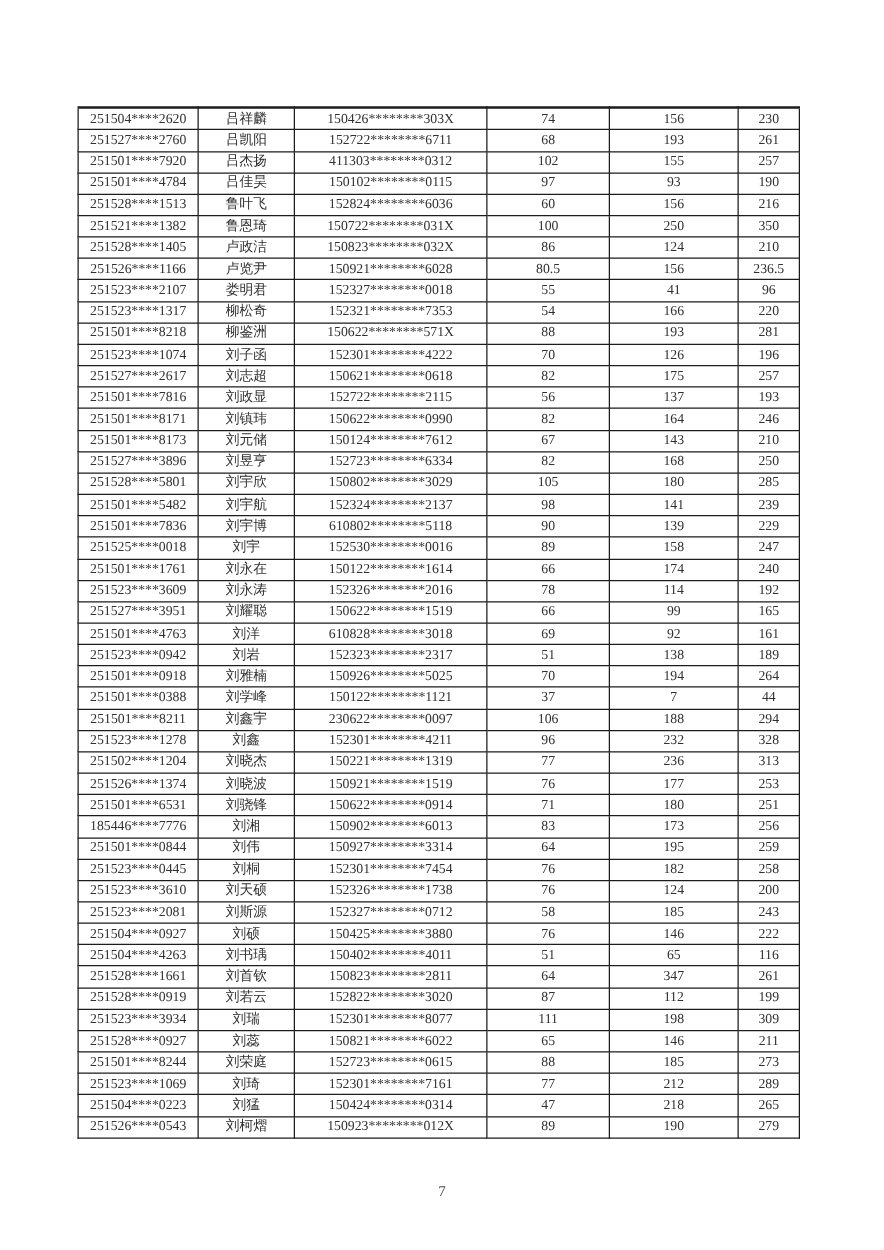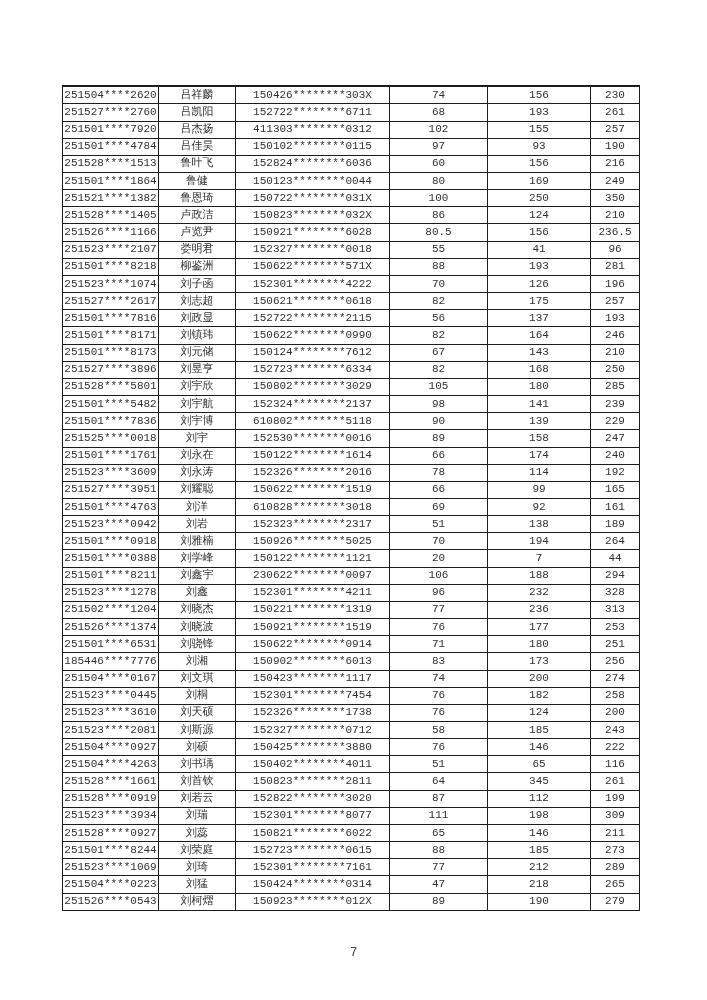--- a/index.html
+++ b/index.html
@@ -6,21 +6,21 @@
     margin: 0;
     padding: 0;
     background: #ffffff;
   }
   .page {
     position: relative;
     width: 707px;
     height: 1000px;
     background: #ffffff;
     overflow: hidden;
-    font-family: Liberation Mono, monospace;
+    font-family: Liberation Serif, serif;
     color: #303030;
   }
   table.results {
     position: absolute;
     left: 62px;
     top: 85px;
     width: 577px;
     height: 826px;
     border-collapse: collapse;
     table-layout: fixed;
@@ -103,28 +103,20 @@
         </tr>
         <tr>
           <td>251528****1513</td>
           <td>鲁叶飞</td>
           <td>152824********6036</td>
           <td>60</td>
           <td>156</td>
           <td>216</td>
         </tr>
         <tr>
-          <td>251501****1864</td>
-          <td>鲁健</td>
-          <td>150123********0044</td>
-          <td>80</td>
-          <td>169</td>
-          <td>249</td>
-        </tr>
-        <tr>
           <td>251521****1382</td>
           <td>鲁恩琦</td>
           <td>150722********031X</td>
           <td>100</td>
           <td>250</td>
           <td>350</td>
         </tr>
         <tr>
           <td>251528****1405</td>
           <td>卢政洁</td>
@@ -143,20 +135,28 @@
         </tr>
         <tr>
           <td>251523****2107</td>
           <td>娄明君</td>
           <td>152327********0018</td>
           <td>55</td>
           <td>41</td>
           <td>96</td>
         </tr>
         <tr>
+          <td>251523****1317</td>
+          <td>柳松奇</td>
+          <td>152321********7353</td>
+          <td>54</td>
+          <td>166</td>
+          <td>220</td>
+        </tr>
+        <tr>
           <td>251501****8218</td>
           <td>柳鉴洲</td>
           <td>150622********571X</td>
           <td>88</td>
           <td>193</td>
           <td>281</td>
         </tr>
         <tr>
           <td>251523****1074</td>
           <td>刘子函</td>
@@ -282,21 +282,21 @@
           <td>刘雅楠</td>
           <td>150926********5025</td>
           <td>70</td>
           <td>194</td>
           <td>264</td>
         </tr>
         <tr>
           <td>251501****0388</td>
           <td>刘学峰</td>
           <td>150122********1121</td>
-          <td>20</td>
+          <td>37</td>
           <td>7</td>
           <td>44</td>
         </tr>
         <tr>
           <td>251501****8211</td>
           <td>刘鑫宇</td>
           <td>230622********0097</td>
           <td>106</td>
           <td>188</td>
           <td>294</td>
@@ -335,26 +335,26 @@
         </tr>
         <tr>
           <td>185446****7776</td>
           <td>刘湘</td>
           <td>150902********6013</td>
           <td>83</td>
           <td>173</td>
           <td>256</td>
         </tr>
         <tr>
-          <td>251504****0167</td>
-          <td>刘文琪</td>
-          <td>150423********1117</td>
-          <td>74</td>
-          <td>200</td>
-          <td>274</td>
+          <td>251501****0844</td>
+          <td>刘伟</td>
+          <td>150927********3314</td>
+          <td>64</td>
+          <td>195</td>
+          <td>259</td>
         </tr>
         <tr>
           <td>251523****0445</td>
           <td>刘桐</td>
           <td>152301********7454</td>
           <td>76</td>
           <td>182</td>
           <td>258</td>
         </tr>
         <tr>
@@ -387,21 +387,21 @@
           <td>150402********4011</td>
           <td>51</td>
           <td>65</td>
           <td>116</td>
         </tr>
         <tr>
           <td>251528****1661</td>
           <td>刘首钦</td>
           <td>150823********2811</td>
           <td>64</td>
-          <td>345</td>
+          <td>347</td>
           <td>261</td>
         </tr>
         <tr>
           <td>251528****0919</td>
           <td>刘若云</td>
           <td>152822********3020</td>
           <td>87</td>
           <td>112</td>
           <td>199</td>
         </tr>

